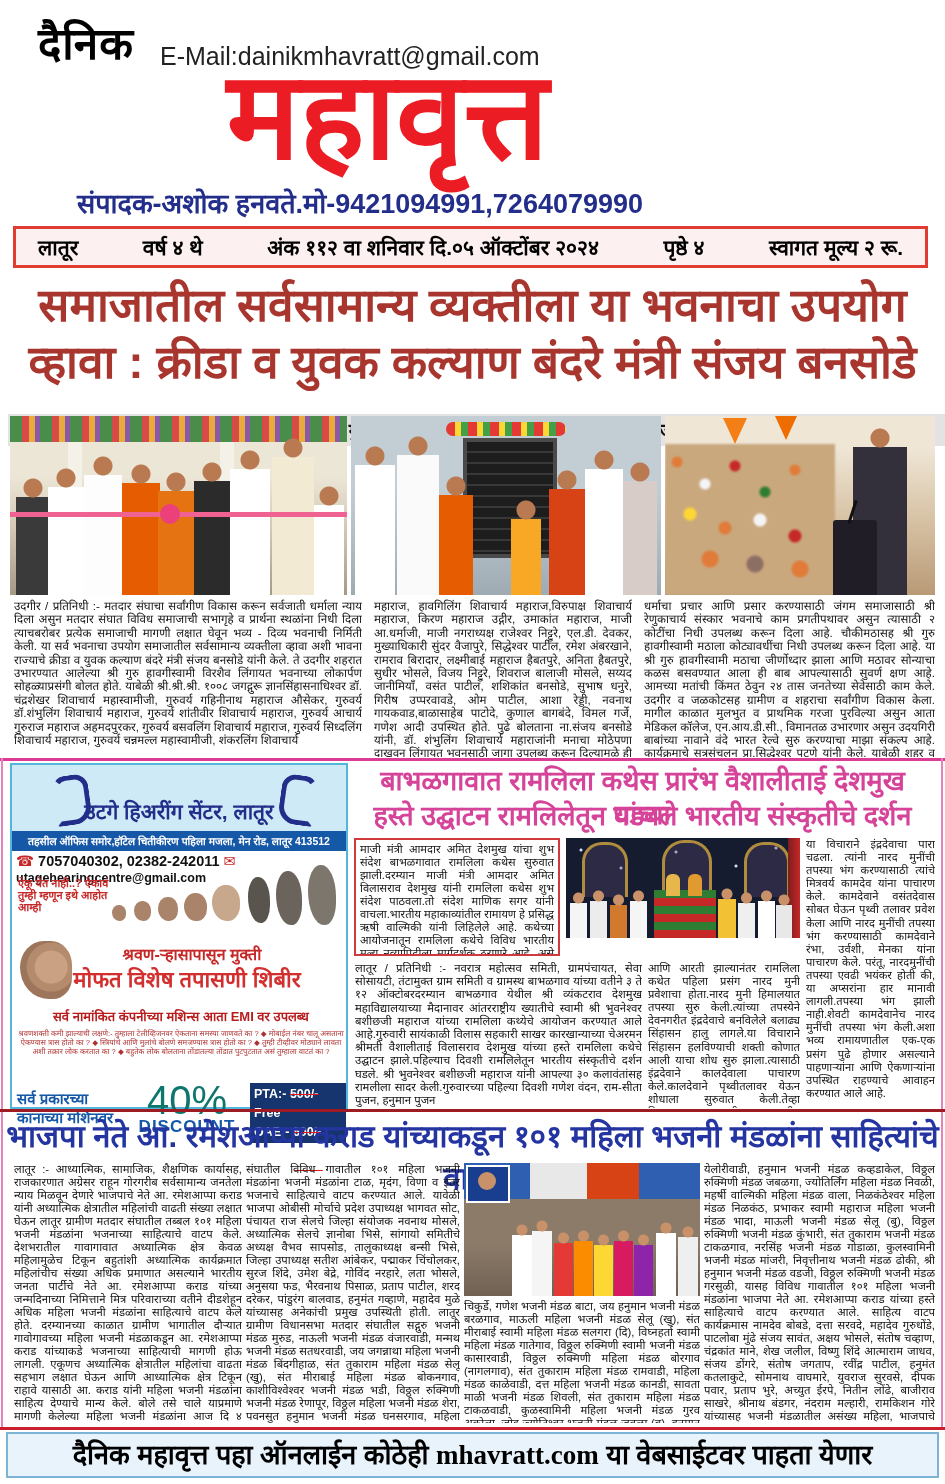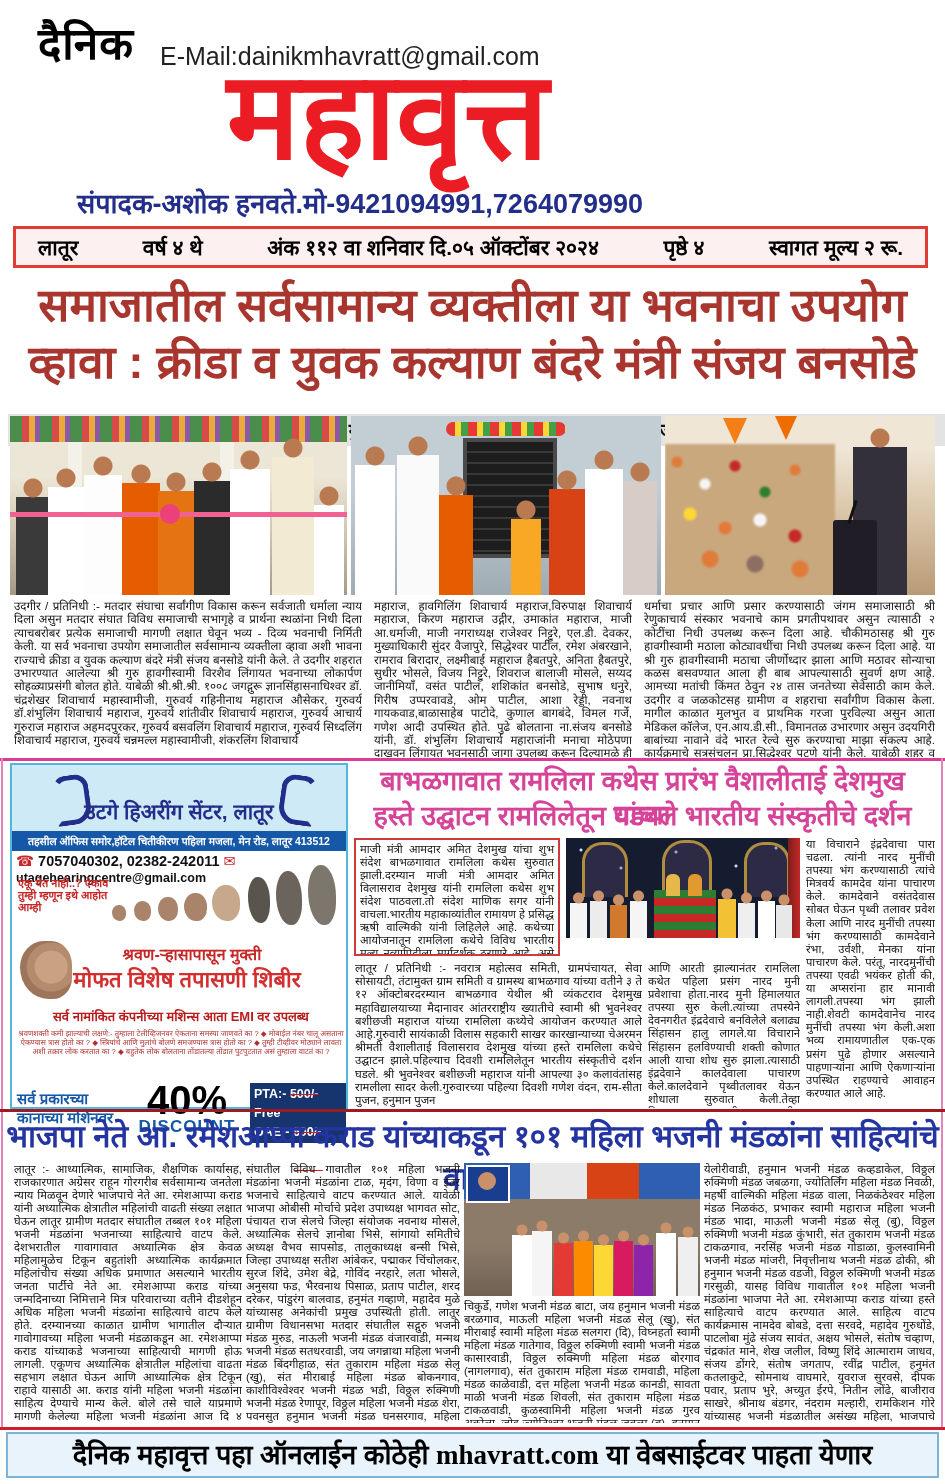--- a/index.html
+++ b/index.html
@@ -47,21 +47,21 @@
   .earimg{position:absolute;left:8px;top:176px;width:52px;height:58px;background:
       radial-gradient(circle at 60% 45%,#caa183 0 16px,#b58b6d 17px 24px,#9d755a 25px);border-radius:50% 45% 40% 60%;}
   .ad-free1{position:absolute;left:60px;top:178px;width:240px;text-align:center;font-size:16px;font-weight:bold;color:#c62828;}
   .ad-free2{position:absolute;left:30px;top:198px;width:290px;text-align:center;font-size:22px;font-weight:bold;color:#d32f2f;}
   .ad-date{position:absolute;left:30px;top:224px;width:290px;text-align:center;font-size:14.5px;font-weight:bold;color:#1558a7;}
   .ad-emi{position:absolute;left:4px;top:242px;width:330px;text-align:center;font-size:13px;font-weight:bold;color:#b91c1c;}
   .ad-sym{position:absolute;left:5px;top:264px;width:328px;font-size:7.6px;line-height:9px;color:#b03030;text-align:center;}
   .ad-mach{position:absolute;left:3px;top:296px;width:332px;height:22px;background:#2277bb;color:#fff;
            font-size:7.6px;line-height:10px;text-align:center;padding-top:2px;box-sizing:border-box;}
   .ad-dleft{position:absolute;left:5px;top:324px;width:118px;font-size:15px;line-height:19px;font-weight:bold;color:#1558a7;}
-  .ad-pct{position:absolute;left:120px;top:316px;width:110px;text-align:center;font-size:40px;font-weight:bold;color:#000000;line-height:38px;}
+  .ad-pct{position:absolute;left:120px;top:316px;width:110px;text-align:center;font-size:40px;font-weight:normal;color:#0f766e;line-height:38px;}
   .ad-disc{position:absolute;left:112px;top:352px;width:126px;text-align:center;font-size:17px;font-weight:bold;color:#1558a7;letter-spacing:1px;}
   .ad-price{position:absolute;left:238px;top:318px;width:96px;height:60px;background:#16356e;color:#fff;
             font-size:12.5px;font-weight:bold;line-height:19px;padding:2px 4px;box-sizing:border-box;}
   .strike{text-decoration:line-through;text-decoration-color:#e11;}
   
   .ram-h{left:350px;top:764px;width:585px;text-align:center;font-size:27px;line-height:34px;font-weight:bold;color:#d6449a;}
   .ram-box{left:354px;top:838px;width:206px;height:118px;border:2px solid #d03a3a;font-size:11.2px;line-height:13px;
            padding:3px 4px;box-sizing:border-box;text-align:justify;overflow:hidden;color:#151515;position:absolute;}
   
   .bot-h{left:0;top:1114px;width:945px;text-align:center;font-size:31px;font-weight:bold;color:#2434a0;}

